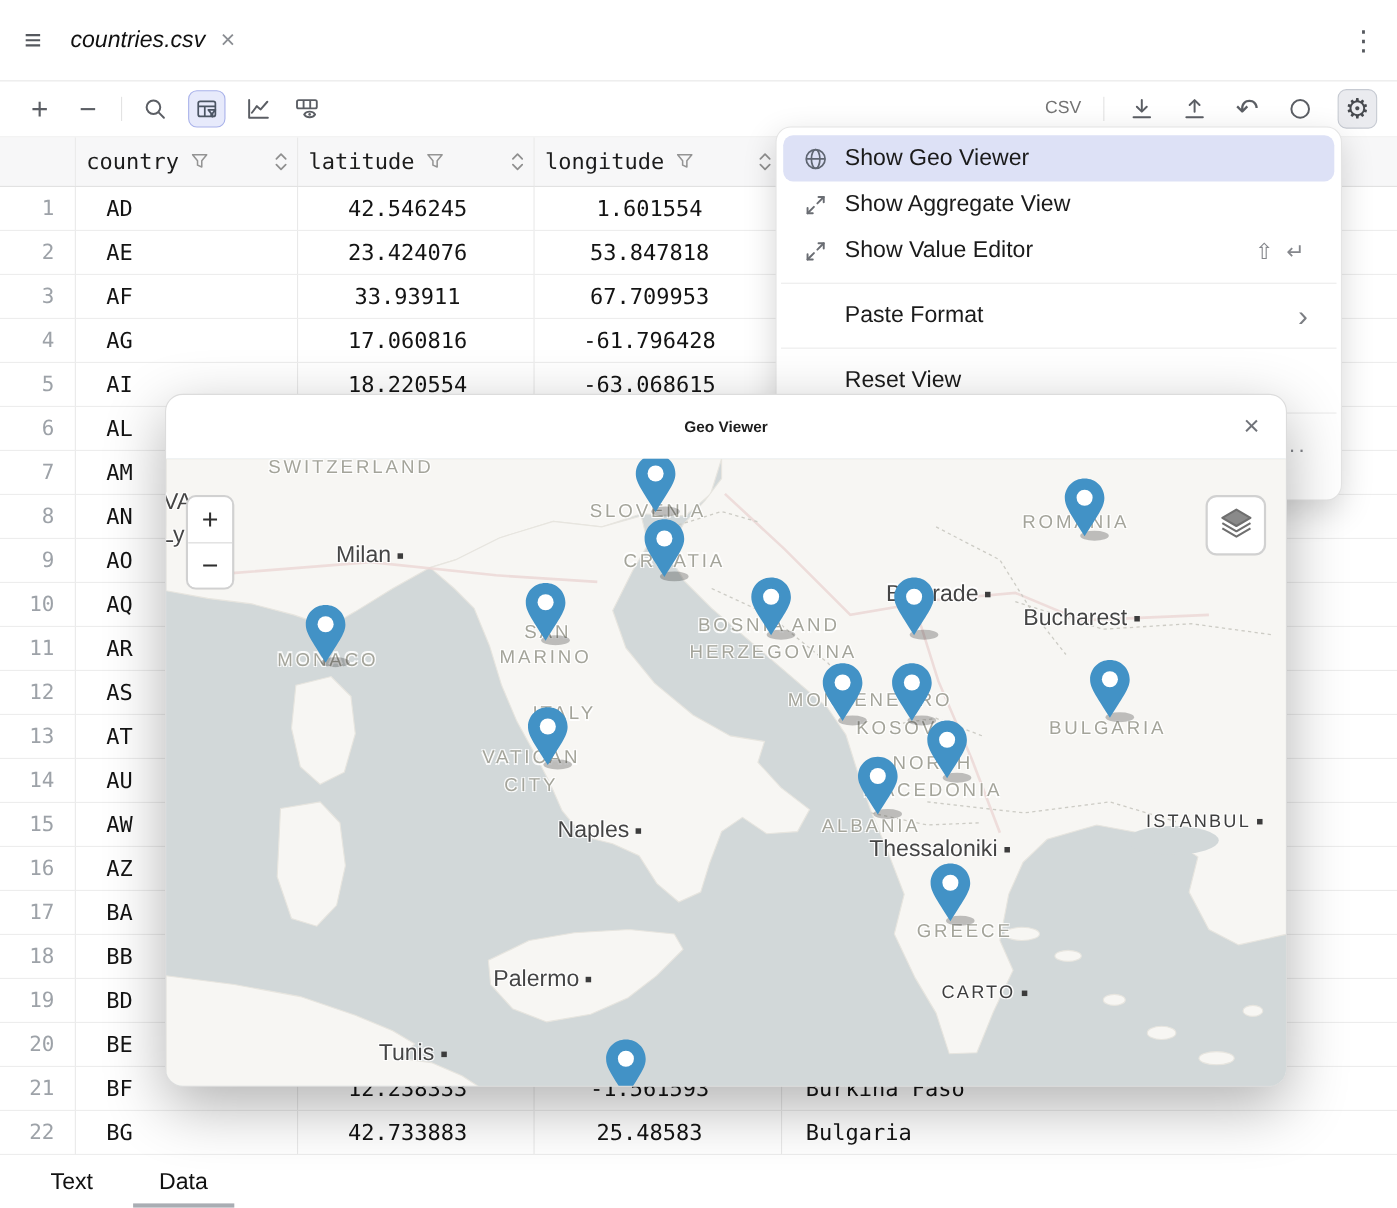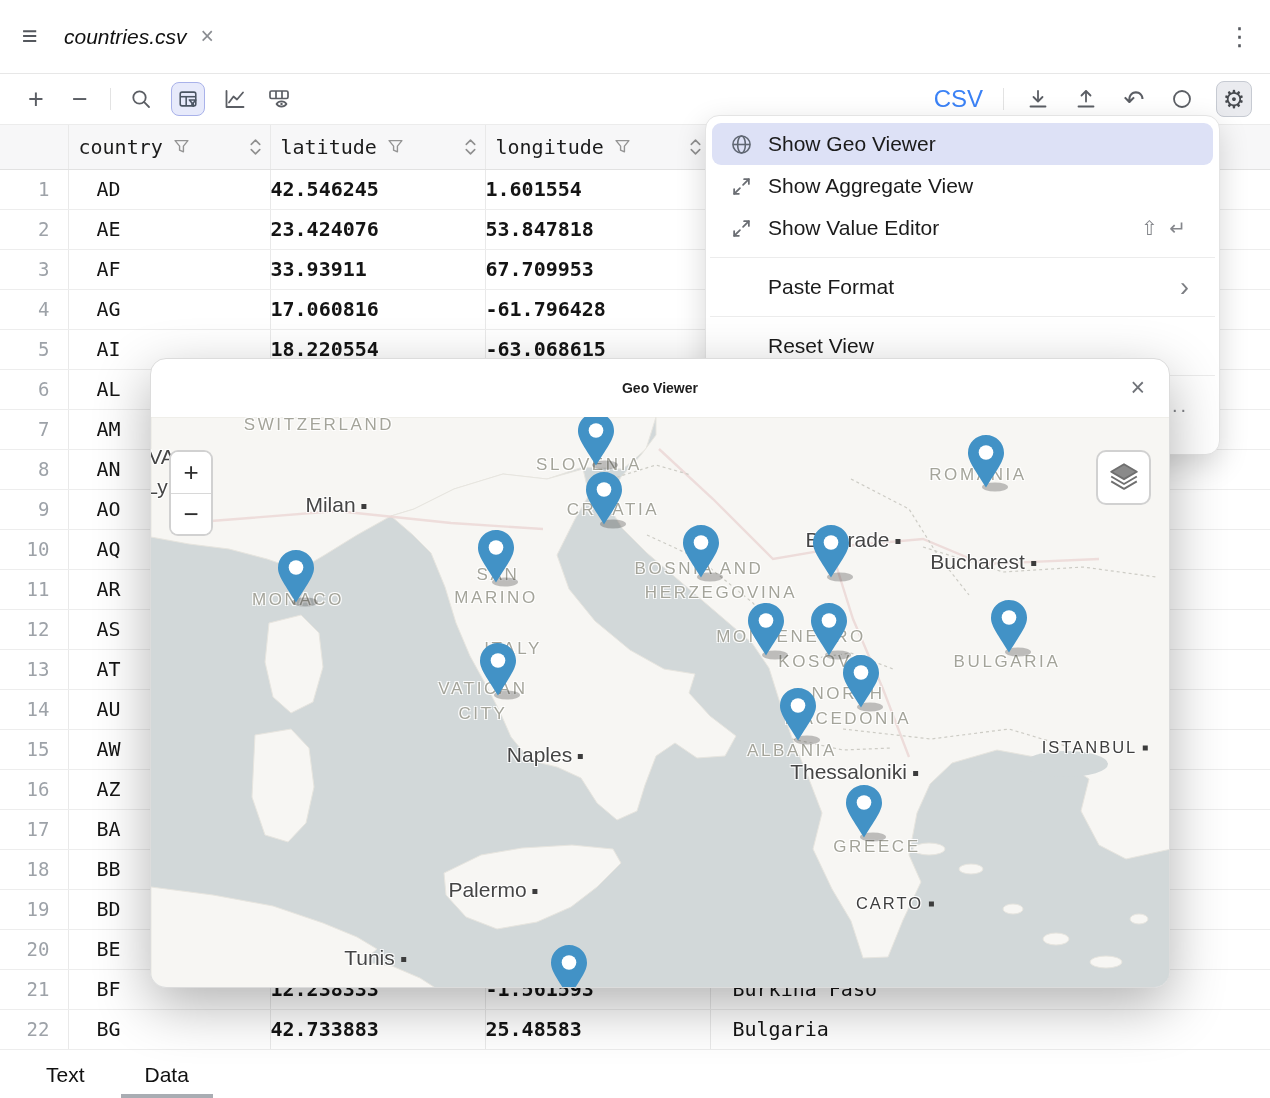--- a/index.html
+++ b/index.html
@@ -15,36 +15,36 @@
   .filetab .close { font-size:23px; color:#8a8d92; }
   .kebab { margin-left:auto; font-size:25px; color:#55585e; }
 
   
   .toolbar { height:51px; display:flex; align-items:center; border-bottom:1px solid #ececec; padding:0 18px 0 22px; gap:16px; }
   .tico { width:28px; height:28px; display:flex; align-items:center; justify-content:center; color:#5b5e64; }
   .tico.textico { font-size:27px; font-weight:400; }
   .tico.boxed { width:34px; height:34px; background:#e7eafb; border:1px solid #a9b2ea; border-radius:8px; }
   .tdiv { width:1px; height:22px; background:#e3e3e3; }
   .tright { margin-left:auto; display:flex; align-items:center; gap:20px; }
-  .fmtlabel { font-size:24px; color:#3b82f6; }
+  .fmtlabel { font-size:16px; color:#737373; }
   .tico.gearbox { width:36px; height:36px; background:#eaebef; border:1px solid #c6cad2; border-radius:8px; font-size:25px; color:#46494e; }
   .undoglyph { font-size:25px; }
 
   
   table.grid { table-layout:fixed; width:1270px; border-collapse:collapse; font-family:"DejaVu Sans Mono","Liberation Mono",monospace; }
   .grid th { height:44px; background:#f7f7f8; border-bottom:1px solid #e2e2e2; font-weight:normal; }
   .grid th.vb, .grid td.vb { border-right:1px solid #e9e9e9; }
   .thwrap { display:flex; align-items:center; gap:11px; padding:0 8px 0 10px; }
   .colname { font-size:20px; color:#1c1c1c; }
   .funnel, .sorticon { display:flex; align-items:center; }
   .sorticon { margin-left:auto; }
   .grid td { height:40px; border-bottom:1px solid #ededed; font-size:20px; color:#141414; overflow:hidden; white-space:nowrap; }
   td.rownum { color:#9da2a8; font-size:19px; text-align:right; padding-right:18px; }
   td.ctxt { padding-left:28px; }
-  td.num { text-align:left; padding-right:14px;font-weight:bold; }
+  td.num { text-align:center; padding-right:14px; }
   td.namec { padding-left:22px; }
 
   
   .bottombar { position:absolute; left:0; bottom:0; width:1270px; height:47px; display:flex; align-items:center; padding-left:42px; gap:52px; background:#fff; }
   .btab { position:relative; height:100%; display:flex; align-items:center; font-size:21px; color:#111; padding:0 4px; }
   .btab.selected::after { content:""; position:absolute; left:-20px; right:-20px; bottom:0; height:4px; background:#a9adb3; }
 
   
   .menu { position:absolute; left:705px; top:115px; width:515px; min-height:340px; background:#fff; border:1px solid #e4e4e4; border-radius:14px; box-shadow:0 10px 30px rgba(0,0,0,.16); padding:7px 0; z-index:50; }
   .mi { height:42px; margin:0 6px; border-radius:9px; display:flex; align-items:center; gap:14px; padding:0 24px 0 16px; font-size:21px; color:#1b1b1b; }
@@ -473,21 +473,21 @@
 
       <div>
           <div class="mlabel country" style="left: 168px; top: 8px;"><span>SWITZERLAND</span></div>
           <div class="mlabel country" style="left: 438px; top: 48px;"><span>SLOVENIA</span></div>
           <div class="mlabel country" style="left: 462px; top: 93px;"><span>CROATIA</span></div>
           <div class="mlabel city" style="left: 185px; top: 88px;"><span>Milan</span><span class="citydot"></span></div>
           <div class="mlabel country" style="left: 147px; top: 183px;"><span>MONACO</span></div>
           <div class="mlabel country" style="left: 347px; top: 158px;"><span>SAN</span></div>
           <div class="mlabel country" style="left: 345px; top: 181px;"><span>MARINO</span></div>
           <div class="mlabel country" style="left: 548px; top: 152px;"><span>BOSNIA AND</span></div>
-          <div class="mlabel country" style="left: 570px; top: 176px;"><span>HERZEGOVINA</span></div>
+          <div class="mlabel country" style="left: 552px; top: 176px;"><span>HERZEGOVINA</span></div>
           <div class="mlabel city" style="left: 702px; top: 123px;"><span>Belgrade</span><span class="citydot"></span></div>
           <div class="mlabel country" style="left: 827px; top: 58px;"><span>ROMANIA</span></div>
           <div class="mlabel city" style="left: 832px; top: 145px;"><span>Bucharest</span><span class="citydot"></span></div>
           <div class="mlabel country" style="left: 640px; top: 220px;"><span>MONTENEGRO</span></div>
           <div class="mlabel country" style="left: 672px; top: 245px;"><span>KOSOVO</span></div>
           <div class="mlabel country" style="left: 856px; top: 245px;"><span>BULGARIA</span></div>
           <div class="mlabel country" style="left: 362px; top: 232px;"><span>ITALY</span></div>
           <div class="mlabel country" style="left: 332px; top: 272px;"><span>VATICAN</span></div>
           <div class="mlabel country" style="left: 332px; top: 297px;"><span>CITY</span></div>
           <div class="mlabel country" style="left: 697px; top: 277px;"><span>NORTH</span></div>

